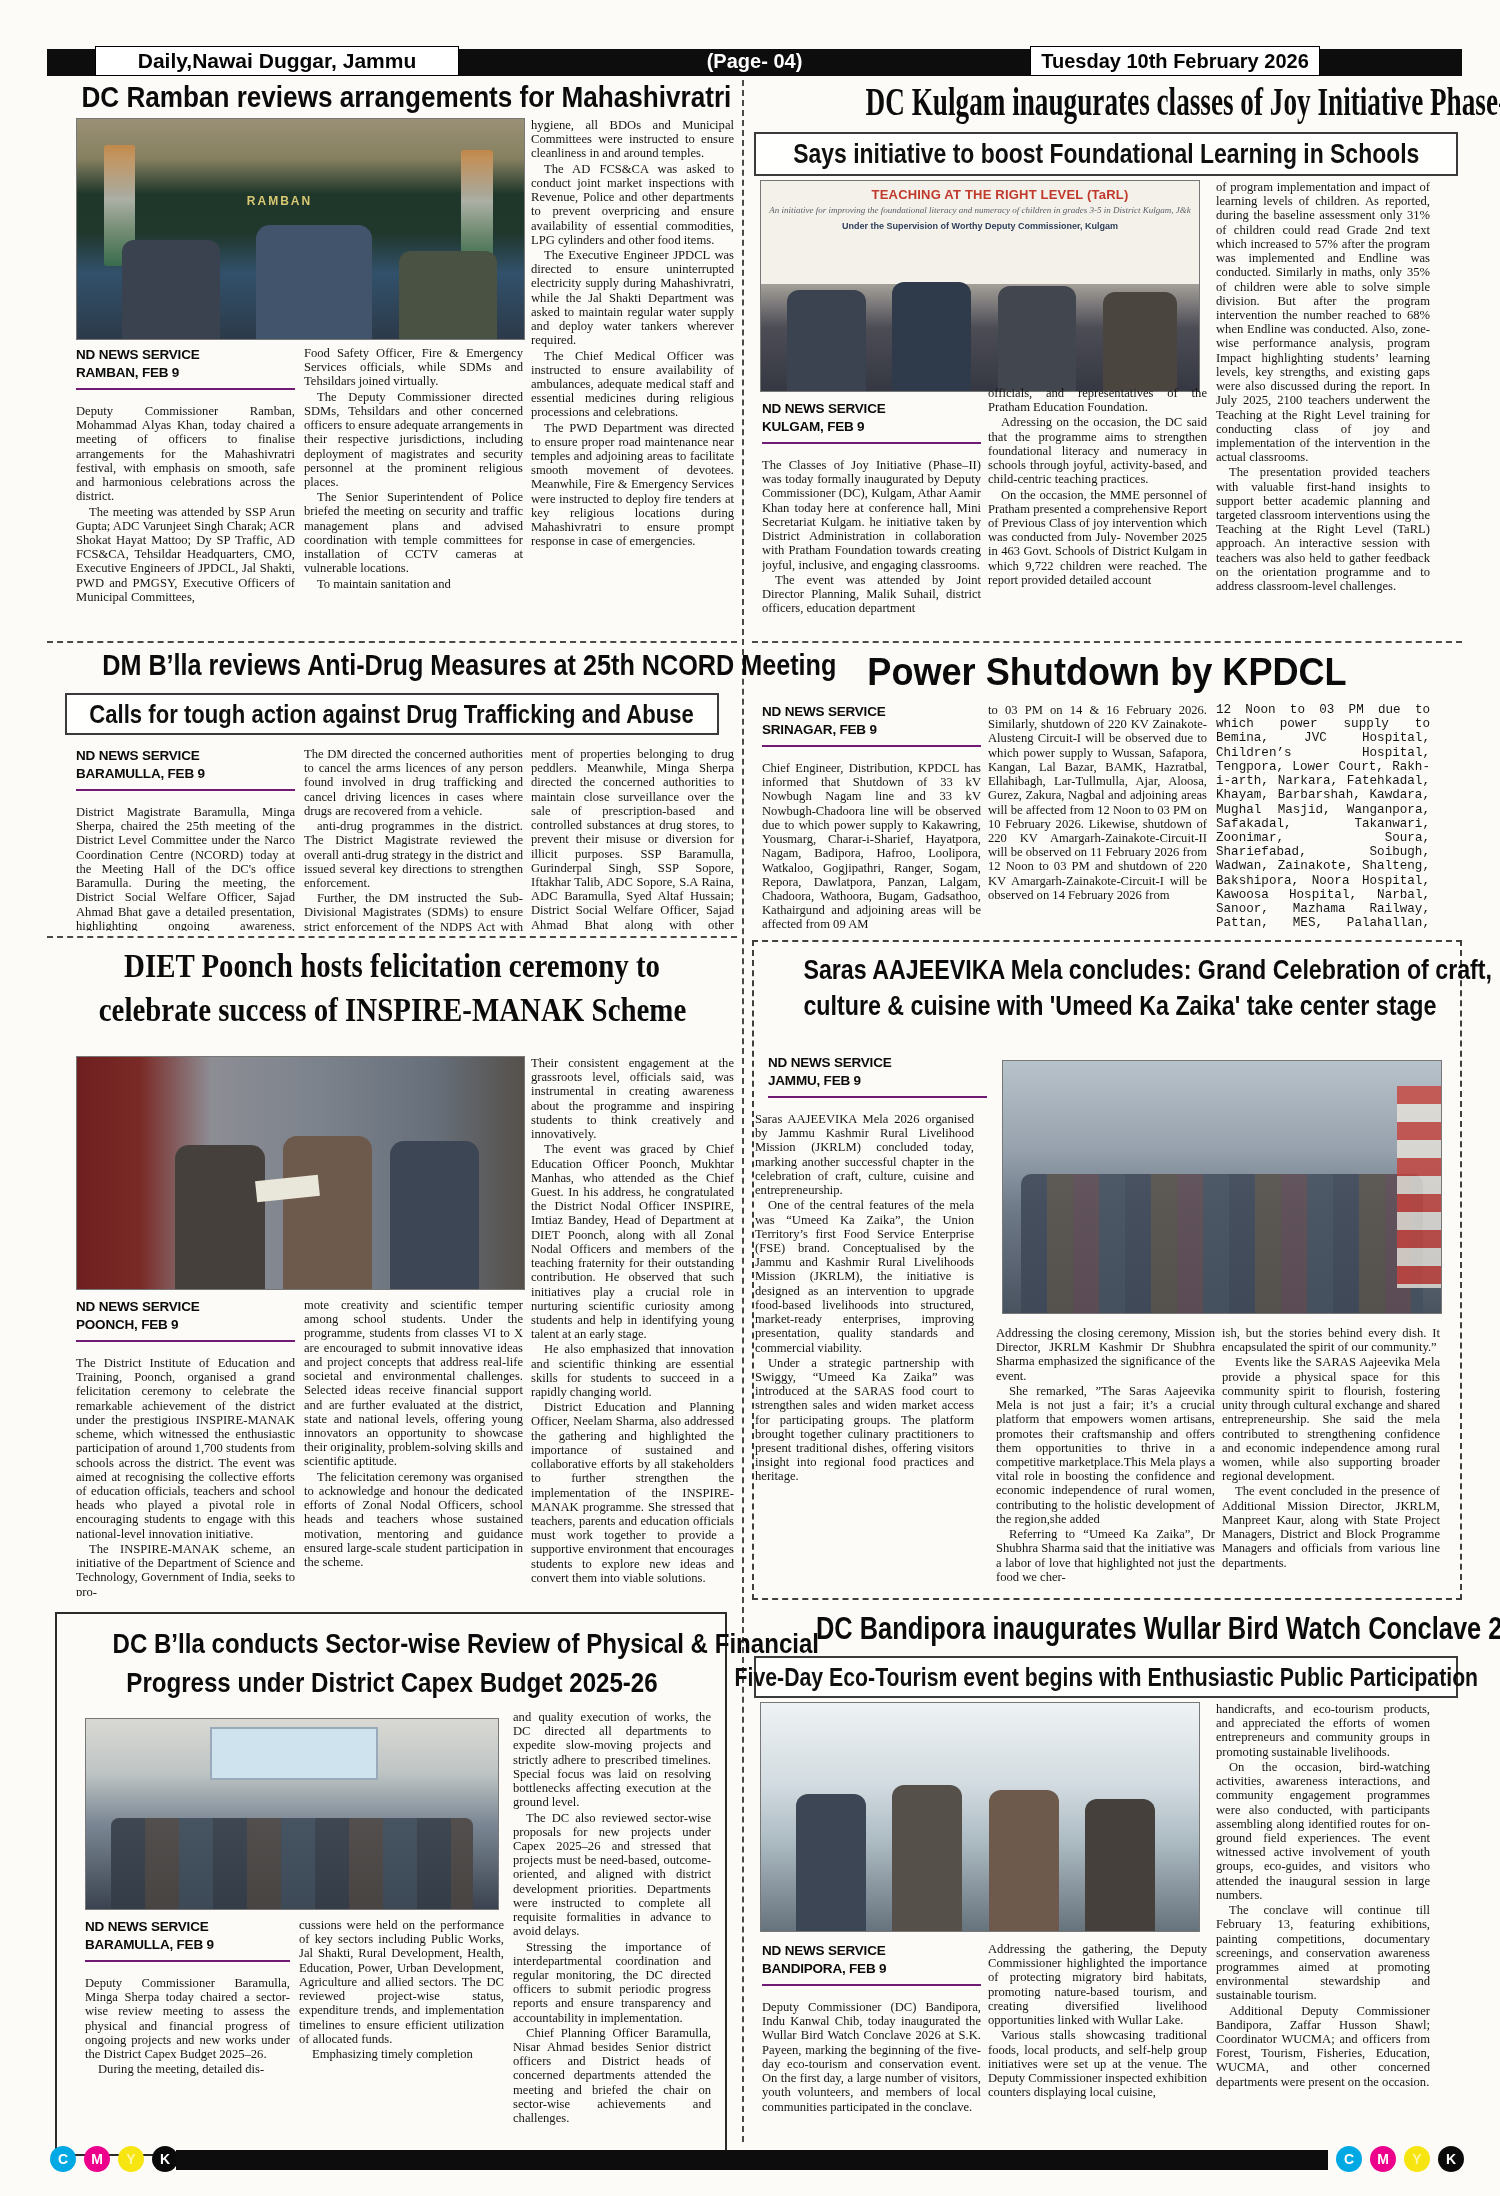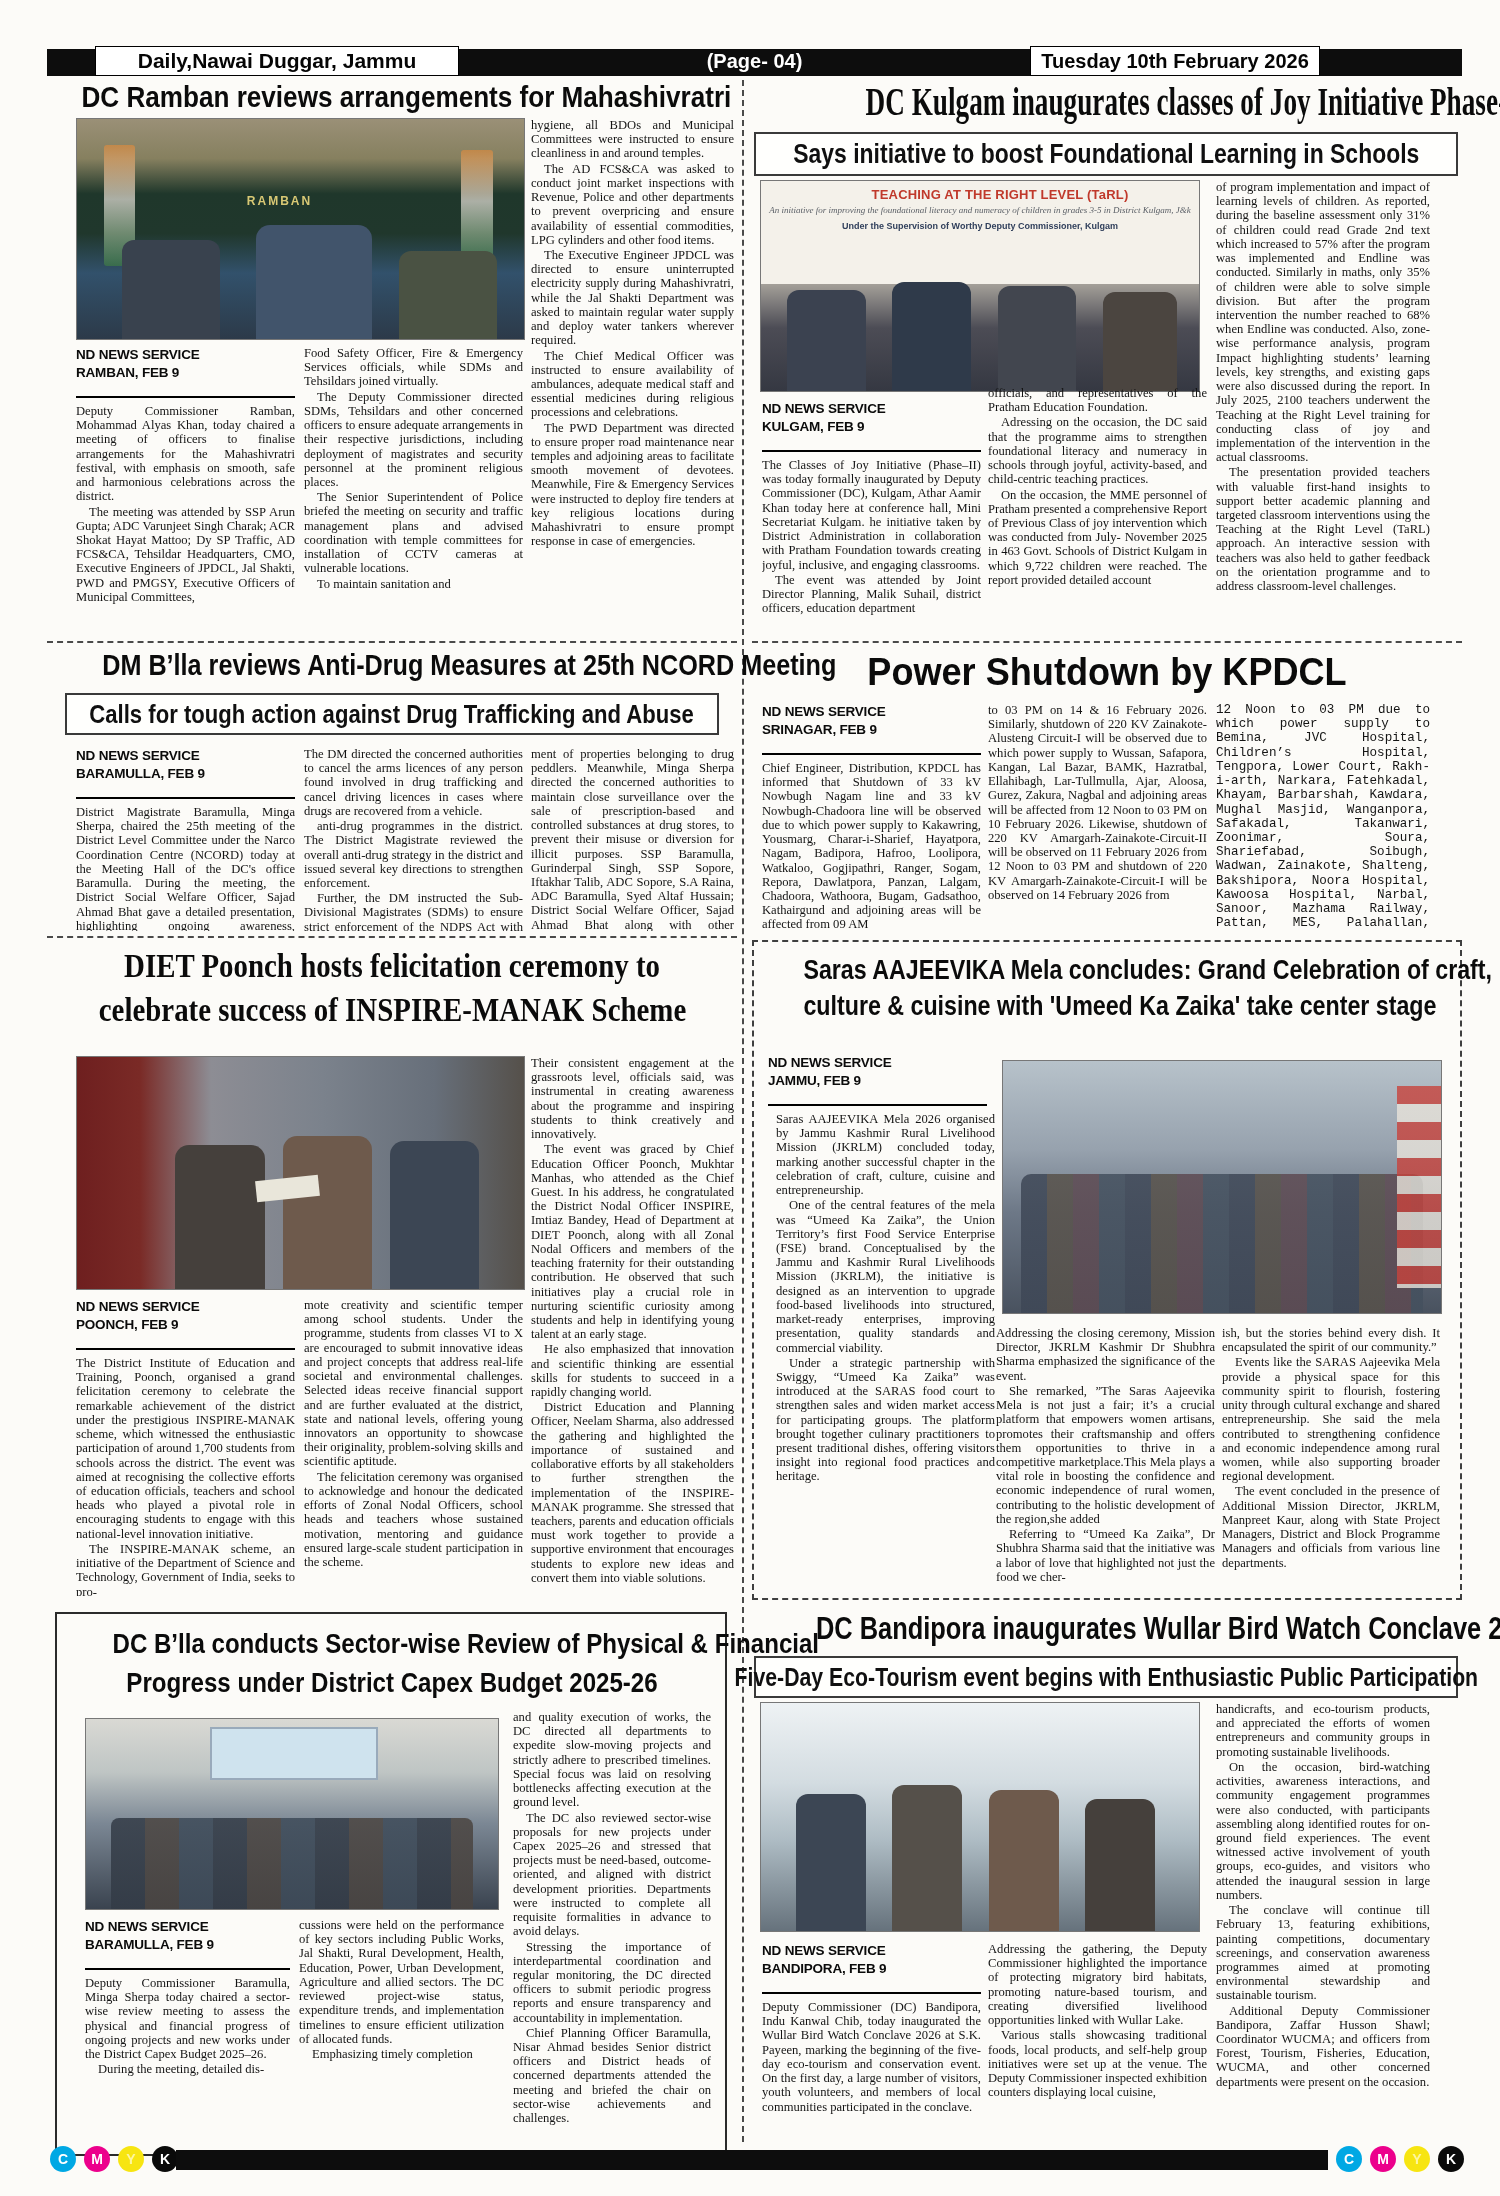--- a/index.html
+++ b/index.html
@@ -8,21 +8,21 @@
   .masthead-bar{position:absolute;background:#0d0d0d;}
   .head-box{position:absolute;background:#fff;border:1px solid #000;font-family:"Liberation Sans",sans-serif;font-weight:bold;text-align:center;color:#050505;}
   .head-center{position:absolute;left:0;right:0;text-align:center;color:#fff;font-family:"Liberation Sans",sans-serif;font-weight:bold;}
   
   .story{position:absolute;}
   .hl{position:absolute;text-align:center;font-family:"Liberation Sans",sans-serif;font-weight:bold;color:#0b0b0b;line-height:1.22;}
   .hl .ln{display:block;white-space:nowrap;transform-origin:50% 50%;}
   .hl-serif{font-family:"Liberation Serif",serif;}
   .deck{position:absolute;border:2px solid #3a3a3a;background:#fffffd;text-align:center;font-family:"Liberation Sans",sans-serif;font-weight:bold;color:#101010;display:flex;align-items:center;justify-content:center;}
   .deck .ln{white-space:nowrap;transform-origin:50% 50%;display:block;}
-  .byline{position:absolute;font-family:"Liberation Sans",sans-serif;font-weight:bold;font-size:13.5px;line-height:1.3;color:#0b0b0b;border-bottom:2px solid #000000;padding-bottom:15px;letter-spacing:-0.2px;}
+  .byline{position:absolute;font-family:"Liberation Sans",sans-serif;font-weight:bold;font-size:13.5px;line-height:1.3;color:#0b0b0b;border-bottom:2px solid #701a75;padding-bottom:7px;letter-spacing:-0.2px;}
   .col{position:absolute;overflow:hidden;font-size:12.6px;line-height:1.13;text-align:justify;color:#141414;}
   .col .para{margin:0 0 1px 0;}
   .col .para + .para{text-indent:13px;}
   .photo{position:absolute;overflow:hidden;border:1px solid #777;}
   .sep-h{position:absolute;border-top:2px dashed #4a4a4a;}
   .sep-v{position:absolute;border-left:2px dashed #4a4a4a;}
   .boxed{position:absolute;border:2px solid #2b2b2b;}
   .boxed-dash{position:absolute;border:2px dashed #3f3f3f;}
   
   .banner{position:absolute;left:0;top:0;right:0;height:46%;background:#f4f1ea;text-align:center;padding-top:6px;}
@@ -199,21 +199,21 @@
 
   <div class="story boxed-dash" style="left:752px;top:940px;width:706px;height:656px;">
     <div class="hl" style="left:0;top:10px;width:706px;font-size:27px;line-height:1.35;">
       <span class="ln" style="transform:scaleX(0.86);">Saras AAJEEVIKA Mela concludes: Grand Celebration of craft,</span>
       <span class="ln" style="transform:scaleX(0.86);">culture &amp; cuisine with 'Umeed Ka Zaika' take center stage</span>
     </div>
     <div class="byline" style="left:14px;top:112px;width:219px;">
       <div>ND NEWS SERVICE</div>
       <div>JAMMU, FEB 9</div>
     </div>
-    <div class="col" style="left:22px;top:170px;width:219px;height:470px;">
+    <div class="col" style="left:1px;top:170px;width:219px;height:470px;">
         <p class="para">Saras AAJEEVIKA Mela 2026 organised by Jammu Kashmir Rural Livelihood Mission (JKRLM) concluded today, marking another successful chapter in the celebration of craft, culture, cuisine and entrepreneurship.</p>
         <p class="para">One of the central features of the mela was “Umeed Ka Zaika”, the Union Territory’s first Food Service Enterprise (FSE) brand. Conceptualised by the Jammu and Kashmir Rural Livelihoods Mission (JKRLM), the initiative is designed as an intervention to upgrade food-based livelihoods into structured, market-ready enterprises, improving presentation, quality standards and commercial viability.</p>
         <p class="para">Under a strategic partnership with Swiggy, “Umeed Ka Zaika” was introduced at the SARAS food court to strengthen sales and widen market access for participating groups. The platform brought together culinary practitioners to present traditional dishes, offering visitors insight into regional food practices and heritage.</p>
       </div>
     <div class="photo" style="left:248px;top:118px;width:438px;height:252px;background:linear-gradient(180deg,#b7c2ca 0%,#97a2ae 35%,#6d7887 60%,#49525f 100%);">
       <div style="position:absolute;left:4%;bottom:0;width:92%;height:55%;background:repeating-linear-gradient(90deg,#3e4756 0 26px,#57514a 26px 52px,#5d4a52 52px 78px,#44505e 78px 104px);opacity:.85;border-radius:10px 10px 0 0;"></div>
       <div style="position:absolute;right:0;top:10%;width:10%;height:80%;background:repeating-linear-gradient(180deg,#c8433c 0 18px,#e8e3da 18px 36px);opacity:.8;"></div>
     </div>
     <div class="col" style="left:242px;top:384px;width:219px;height:256px;">
         <p class="para">Addressing the closing ceremony, Mission Director, JKRLM Kashmir Dr Shubhra Sharma emphasized the significance of the event.</p>

